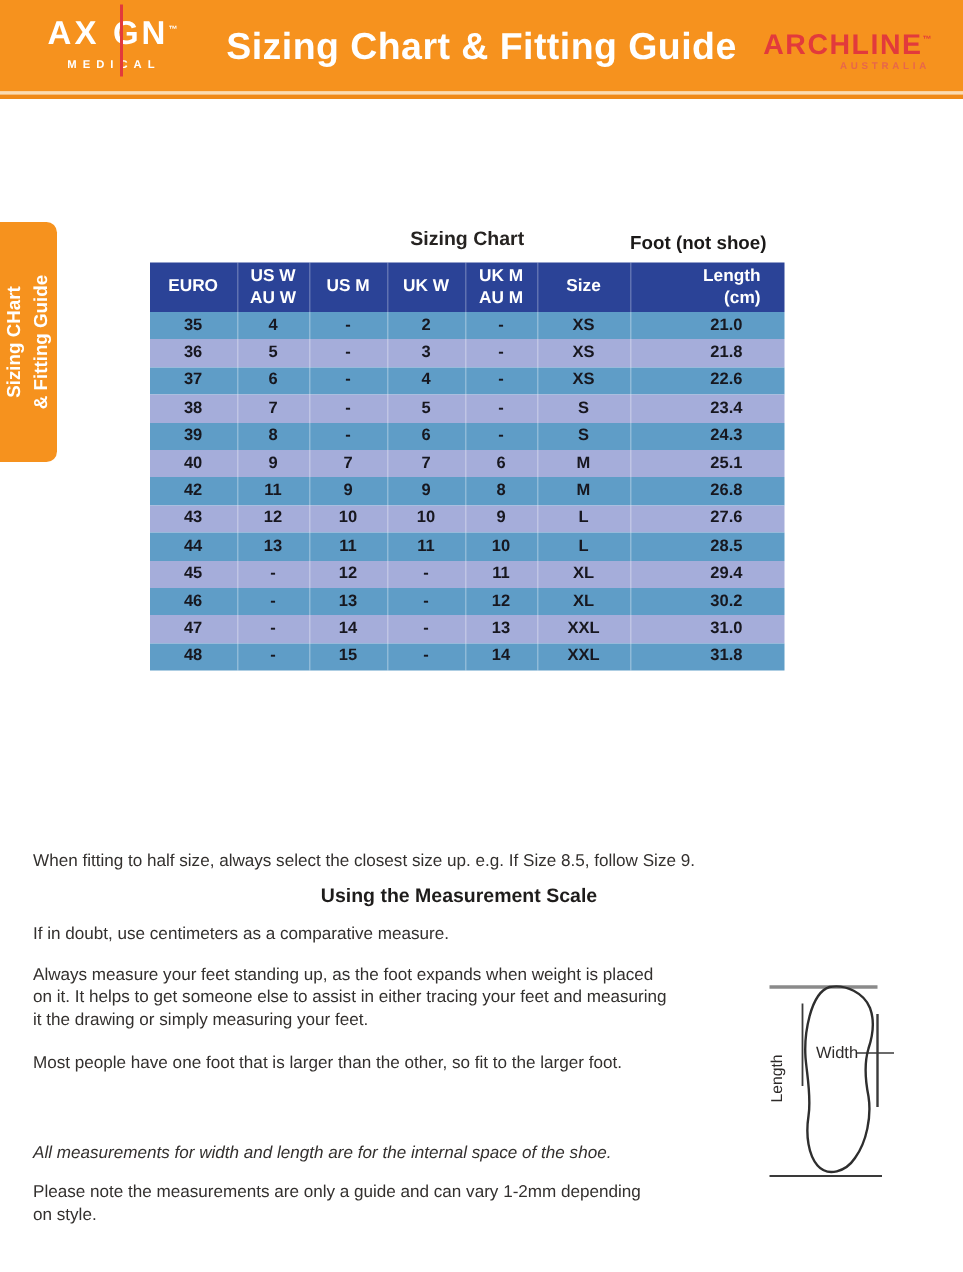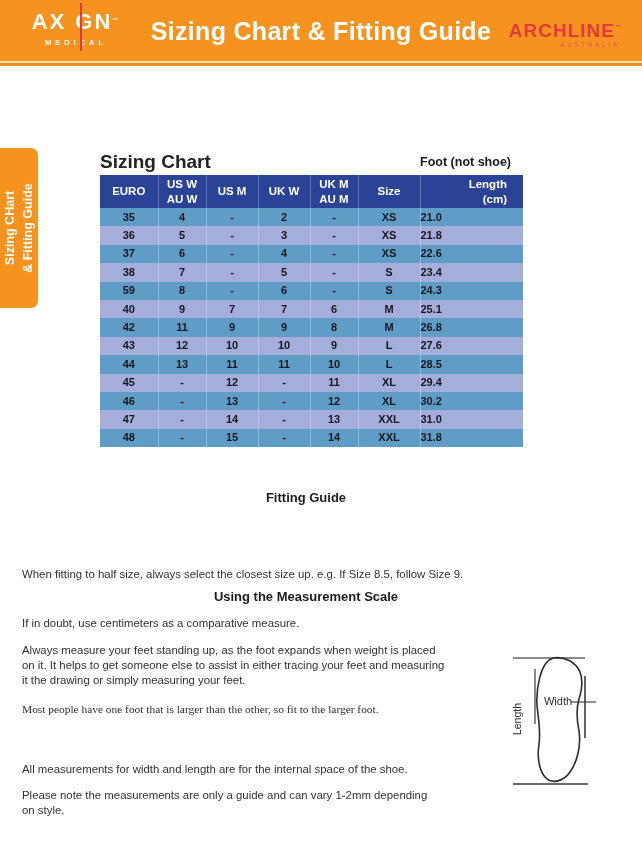--- a/index.html
+++ b/index.html
@@ -28,51 +28,51 @@
 
   
   .side-tab{position:absolute;left:0;top:148px;width:38px;height:160px;background:#F6921E;
             border-radius:0 7px 7px 0;}
   .side-tab-text{position:absolute;top:50%;left:50%;width:160px;
                  transform:translate(-50%,-50%) rotate(-90deg);
                  color:#fff;font-size:12.5px;font-weight:bold;text-align:center;
                  line-height:1.4;white-space:pre-line;}
 
   
-  .chart-title{position:absolute;left:100px;top:151px;width:423px;
-               font-size:19px;font-weight:bold;color:#262321;}
+  .chart-title{position:absolute;left:100px;top:151px;width:423px;text-align:center;
+               font-size:13px;font-weight:bold;color:#262321;}
   .foot-note{position:absolute;right:131px;top:155px;font-size:12.5px;font-weight:bold;color:#1b1918;}
 
   
   .sizing-table{position:absolute;left:100px;top:175px;width:423px;border-collapse:collapse;
                 table-layout:fixed;}
   .sizing-table th{background:#2B4397;color:#ffffff;font-size:11.5px;font-weight:bold;
                    height:33px;text-align:center;vertical-align:middle;line-height:1.25;
                    white-space:pre-line;padding:0;border-right:1px solid rgba(255,255,255,.25);}
   .sizing-table th:last-child{border-right:none;text-align:right;padding-right:16px;}
   .sizing-table td{height:18.4px;font-size:11px;font-weight:bold;color:#17171F;
                    text-align:center;vertical-align:middle;padding:0;line-height:1;
                    border-right:1px solid rgba(255,255,255,.30);}
-  .sizing-table td:last-child{border-right:none;text-align:left;padding-right:28px;}
+  .sizing-table td:last-child{border-right:none;text-align:right;padding-right:28px;}
   .sizing-table tbody tr:nth-child(odd) td{background:#5F9DC7;}
   .sizing-table tbody tr:nth-child(even) td{background:#A5ADDA;}
 
   
   .sec-heading{position:absolute;left:0;width:612px;margin:0;text-align:center;
                font-size:13px;font-weight:bold;color:#1E1C1B;}
   .h-fitting{top:490px;}
   .h-measure{top:589px;}
   .body{position:absolute;left:22px;margin:0;font-size:11.4px;line-height:15px;
         color:#33302E;white-space:pre-line;}
   .p1{top:524px;width:604px;}
   .p2{top:567px;width:604px;}
   .p3{top:616px;width:604px;}
   .p4{top:643px;width:478px;}
-  .p5{top:702px;width:604px;font-family:Liberation Serif, serif;}
-  .p6{top:762px;width:604px;}
+  .p5{top:702px;width:604px;}
+  .p6{top:762px;width:604px;font-style:italic;}
   .p7{top:788px;width:478px;}
 
   
   .foot-diagram{position:absolute;left:504px;top:645px;width:154px;height:150px;}
   .foot-diagram svg{display:block;}
 </style>
 </head>
 <body>
 
 <div class="page">
@@ -154,21 +154,21 @@
         <tr>
           <td>38</td>
           <td>7</td>
           <td>-</td>
           <td>5</td>
           <td>-</td>
           <td>S</td>
           <td>23.4</td>
         </tr>
         <tr>
-          <td>59</td>
+          <td>39</td>
           <td>8</td>
           <td>-</td>
           <td>6</td>
           <td>-</td>
           <td>S</td>
           <td>24.3</td>
         </tr>
         <tr>
           <td>40</td>
           <td>9</td>
@@ -237,21 +237,20 @@
           <td>-</td>
           <td>15</td>
           <td>-</td>
           <td>14</td>
           <td>XXL</td>
           <td>31.8</td>
         </tr>
       </tbody>
   </table>
 
-  <h2 class="sec-heading h-fitting">Fitting Guide</h2>
   <p class="body p2">When fitting to half size, always select the closest size up. e.g. If Size 8.5, follow Size 9.</p>
 
   <h2 class="sec-heading h-measure">Using the Measurement Scale</h2>
   <p class="body p4">Always measure your feet standing up, as the foot expands when weight is placed
 on it. It helps to get someone else to assist in either tracing your feet and measuring
 it the drawing or simply measuring your feet.</p>
   <p class="body p3">If in doubt, use centimeters as a comparative measure.</p>
   <p class="body p5">Most people have one foot that is larger than the other, so fit to the larger foot.</p>
   <p class="body p6">All measurements for width and length are for the internal space of the shoe.</p>
   <p class="body p7">Please note the measurements are only a guide and can vary 1-2mm depending

